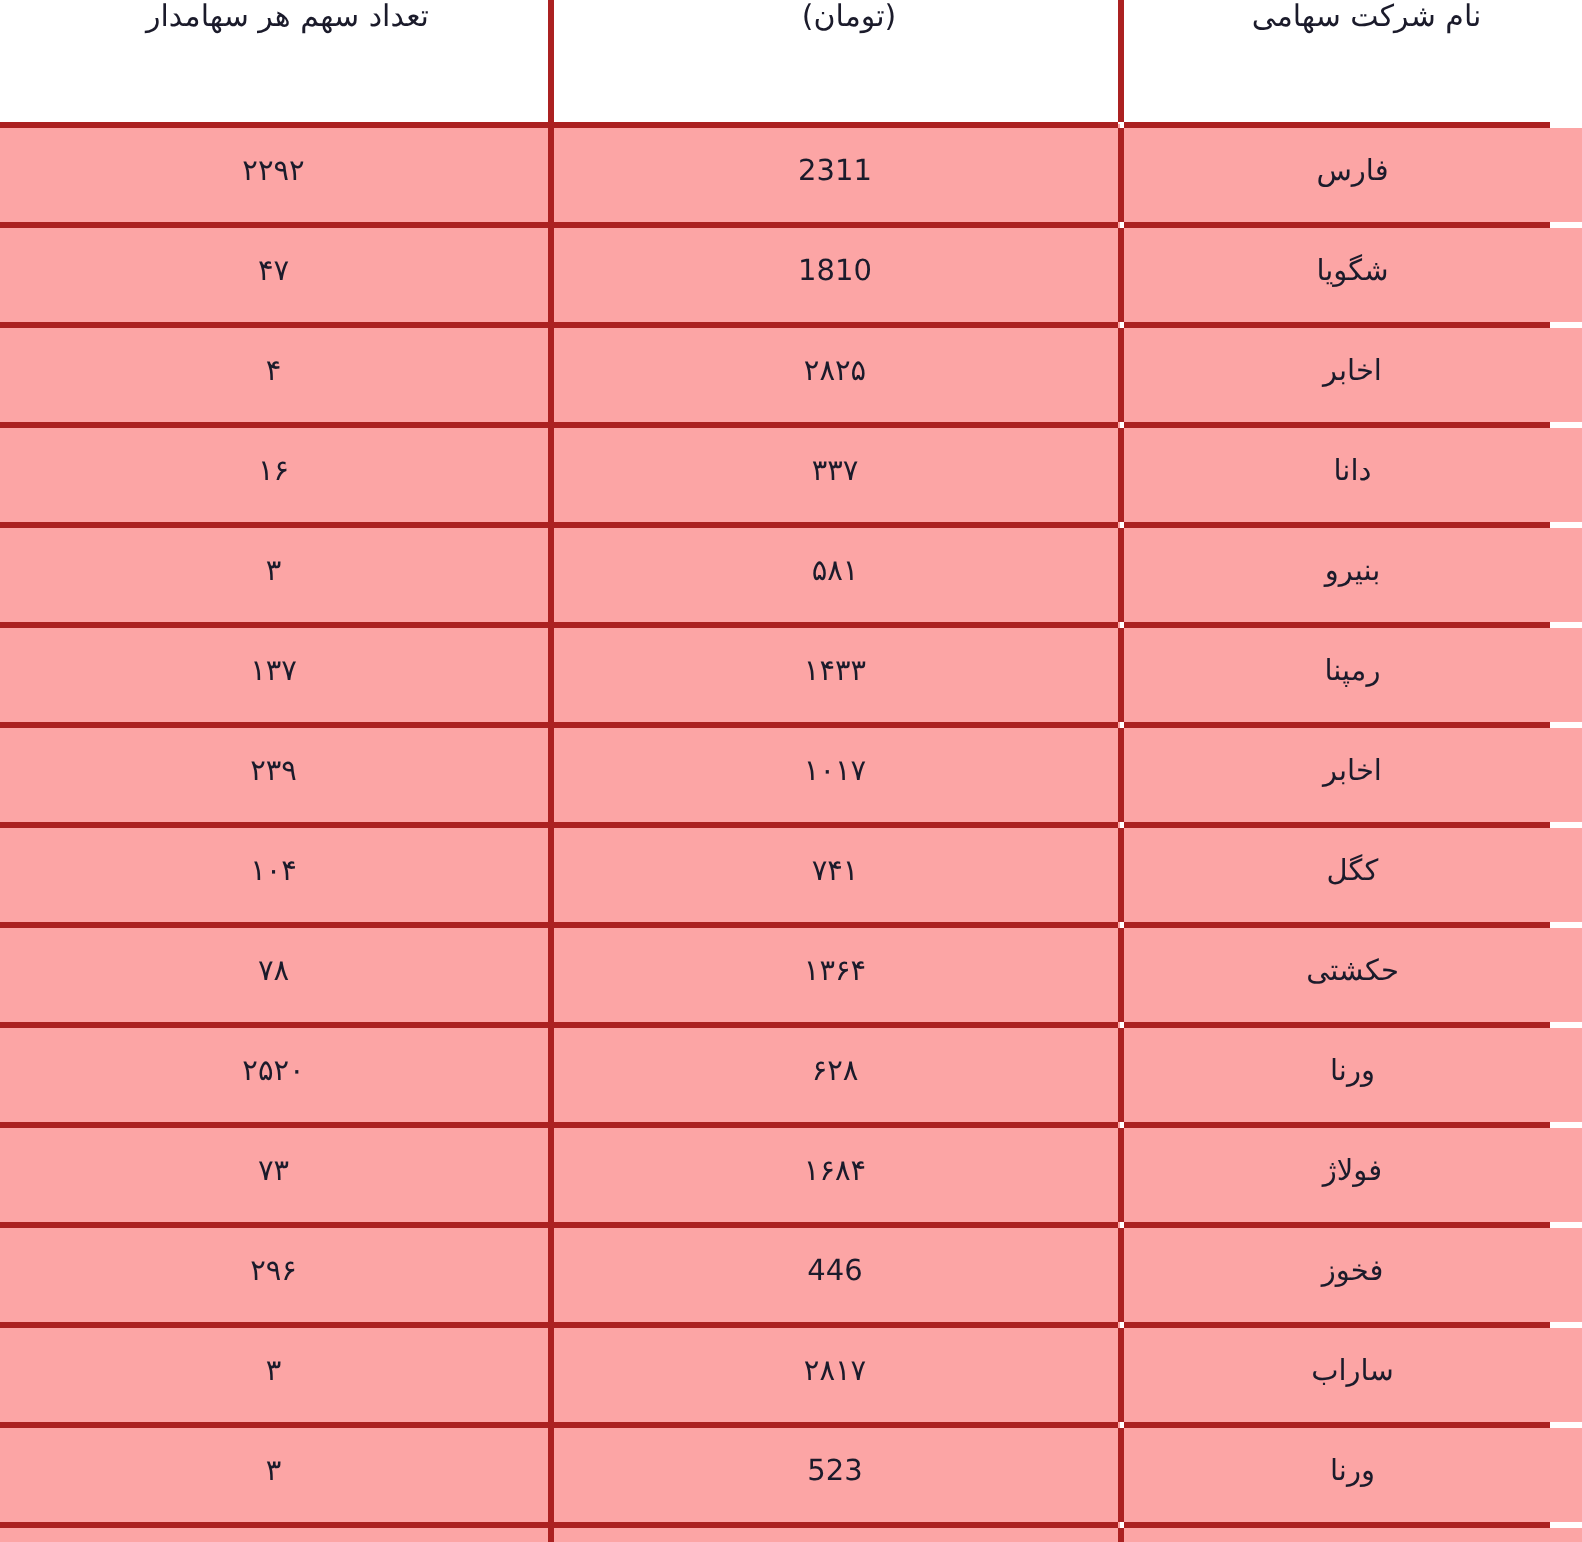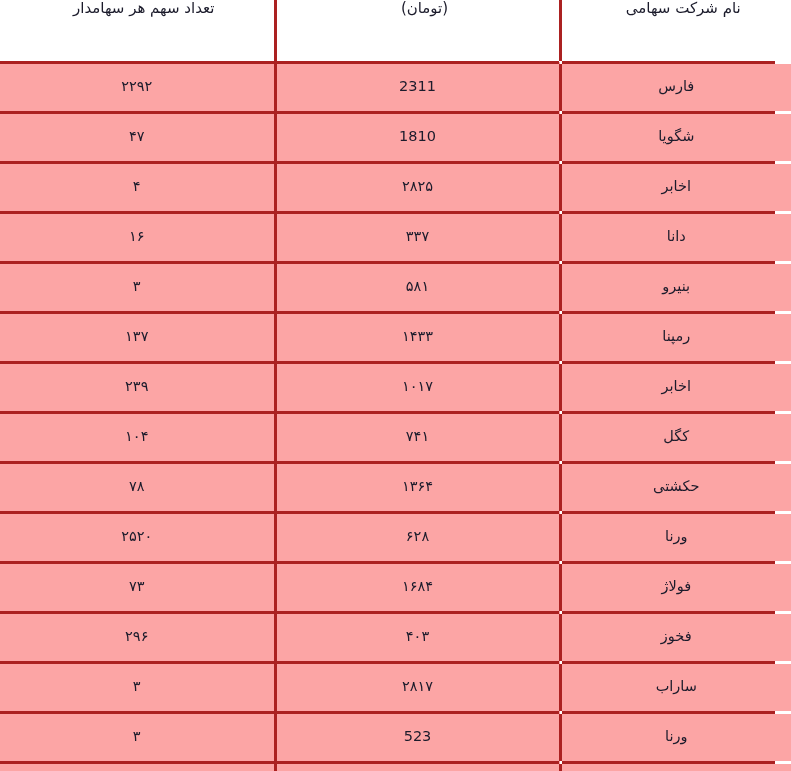--- a/index.html
+++ b/index.html
@@ -156,21 +156,21 @@
         <td class="col-div-right">۶۲۸</td>
         <td class="col-div-right">۲۵۲۰</td>
       </tr>
       <tr class="data-row">
         <td class="cell-name">فولاژ</td>
         <td class="col-div-right">۱۶۸۴</td>
         <td class="col-div-right">۷۳</td>
       </tr>
       <tr class="data-row">
         <td class="cell-name">فخوز</td>
-        <td class="col-div-right">۴۰۳</td>
+        <td class="col-div-right">446</td>
         <td class="col-div-right">۲۹۶</td>
       </tr>
       <tr class="data-row">
         <td class="cell-name">ساراب</td>
         <td class="col-div-right">۲۸۱۷</td>
         <td class="col-div-right">۳</td>
       </tr>
       <tr class="data-row">
         <td class="cell-name">ورنا</td>
         <td class="col-div-right">523</td>

